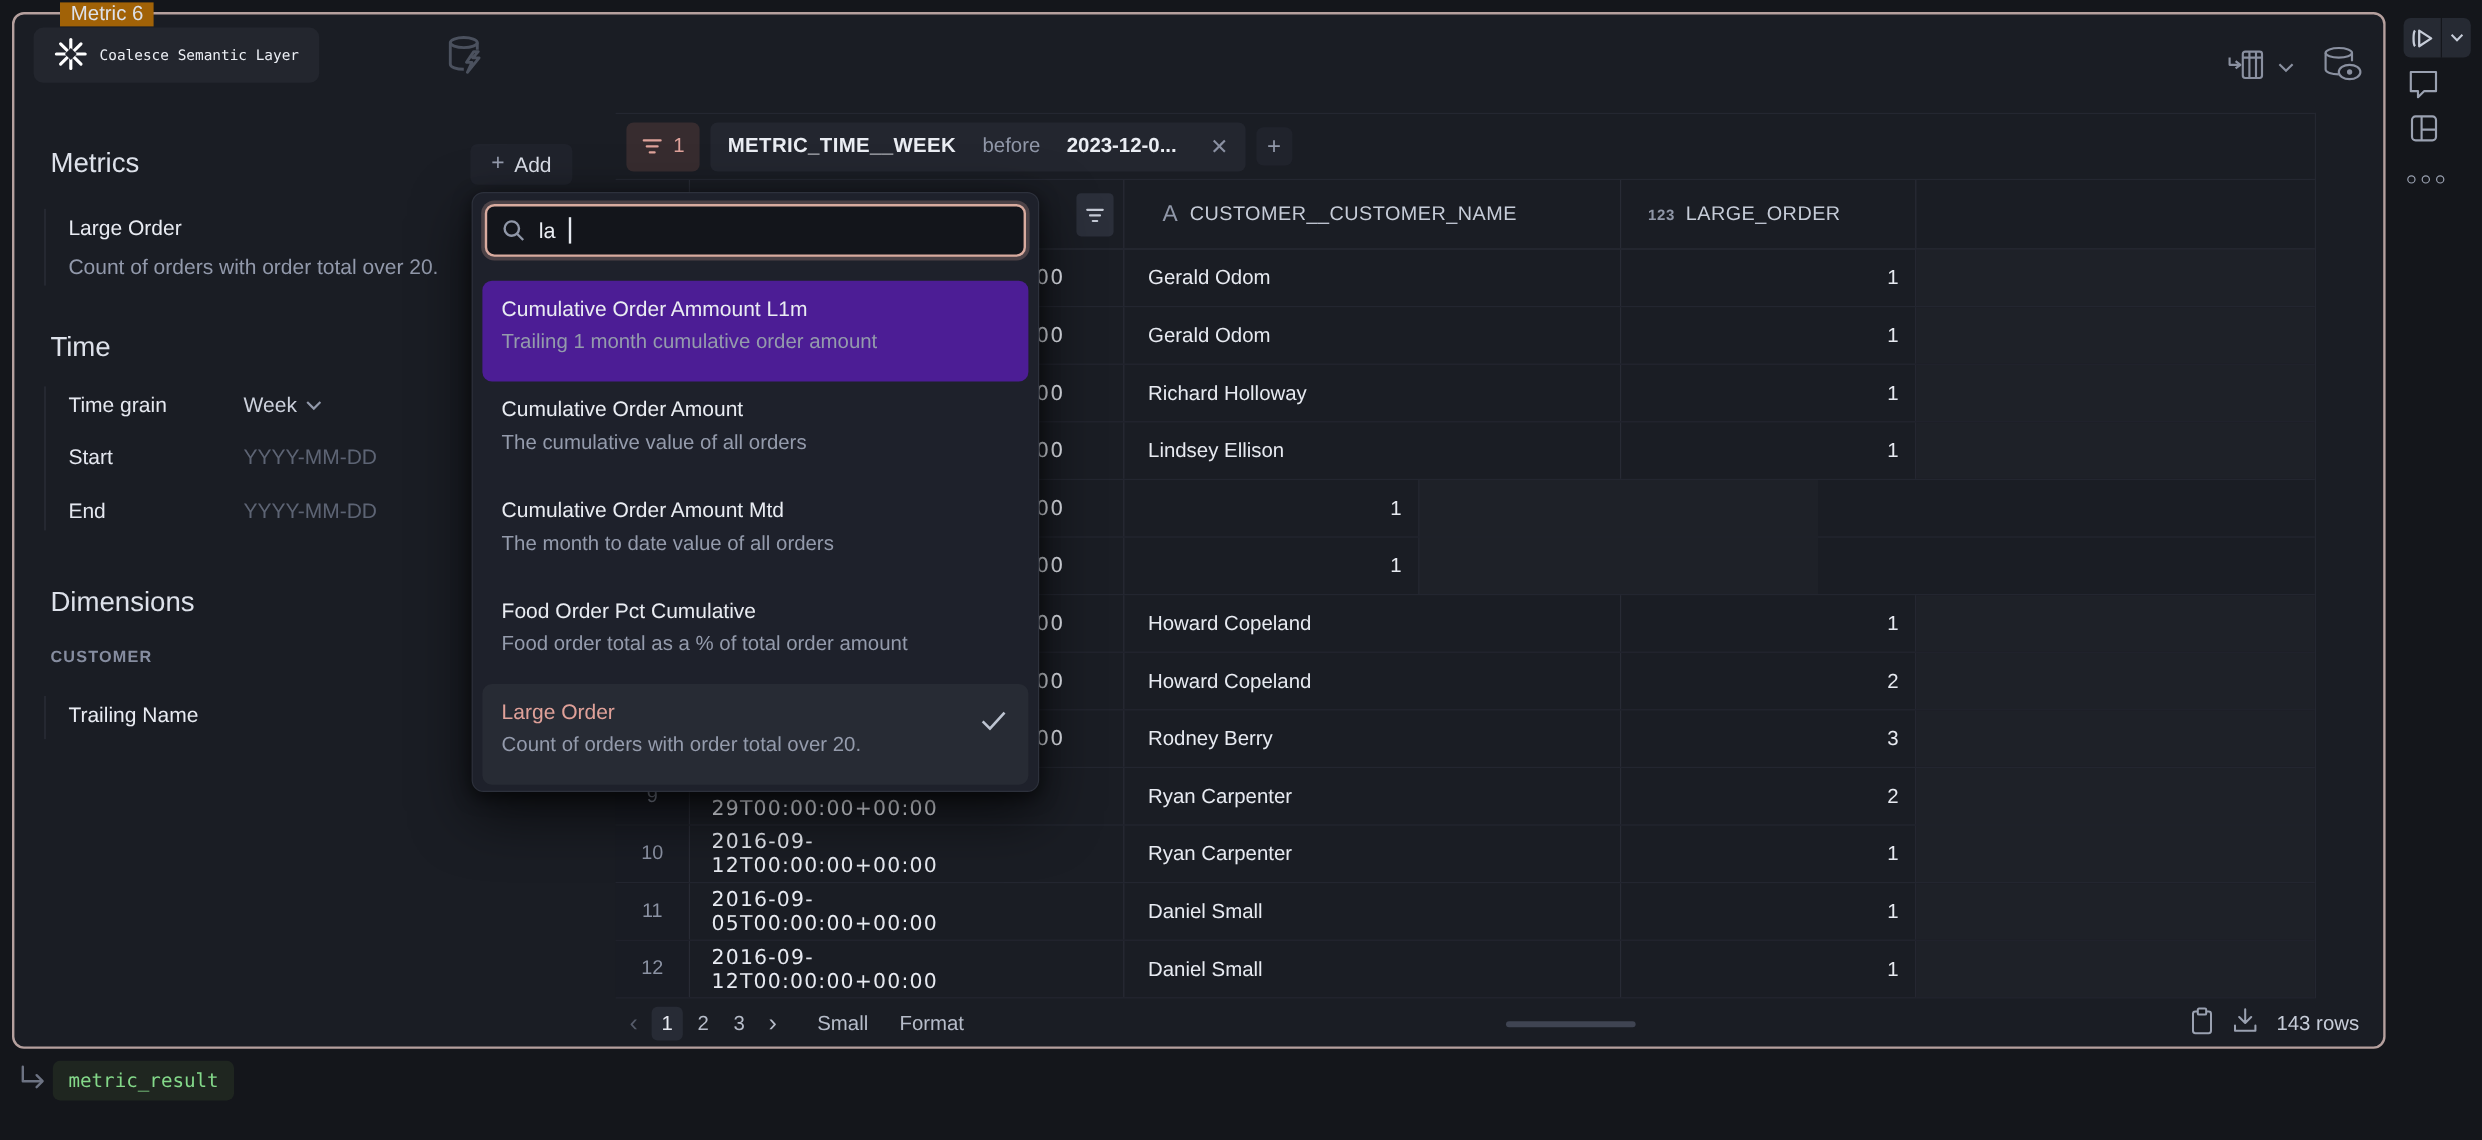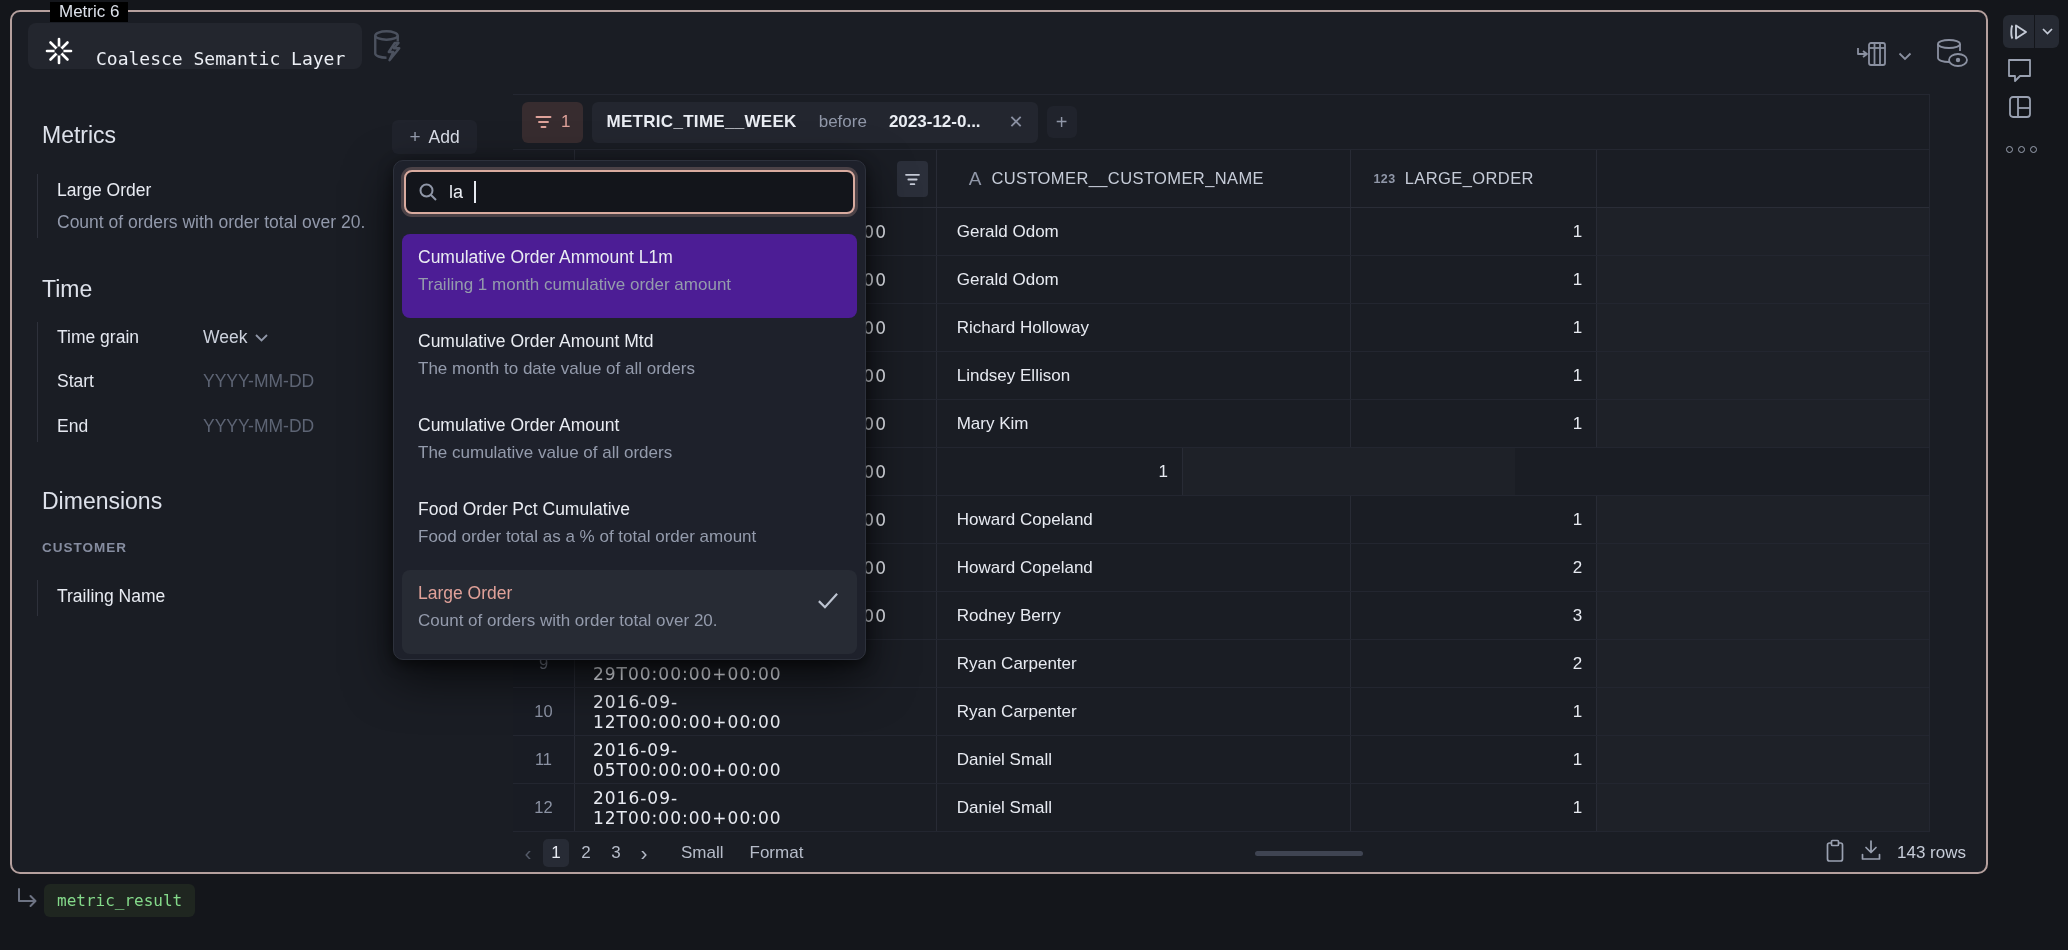--- a/index.html
+++ b/index.html
@@ -1,21 +1,21 @@
 <!DOCTYPE html>
 <html><head>
 <meta charset="utf-8">
 <style>
   html,body{margin:0;padding:0}
   body{width:2068px;height:950px;background:#14161b;font-family:"Liberation Sans",sans-serif;color:#e7eaf1;position:relative;overflow:hidden}
   
   .panel{position:absolute;left:10px;top:10px;width:1978px;height:864px;border:2px solid #b5a09e;border-radius:10px;background:#1a1d24;box-sizing:border-box;z-index:1}
-  .legend{position:absolute;left:38px;top:0;transform:translateY(-50%);background:#000000;padding:0 9px;font-size:17px;color:#dde1ea;z-index:3}
-  
-  .app-chip{position:absolute;left:28px;top:23px;height:46px;background:#23262e;border-radius:8px;display:flex;align-items:flex-end;gap:23px;padding:0 17px;font-family:"DejaVu Sans Mono",monospace;font-size:18px;color:#eceff5;z-index:2}
+  .legend{position:absolute;left:38px;top:0;transform:translateY(-50%);background:#a16207;padding:0 9px;font-size:17px;color:#dde1ea;z-index:3}
+  
+  .app-chip{position:absolute;left:28px;top:23px;height:46px;background:#23262e;border-radius:8px;display:flex;align-items:center;gap:10px;padding:0 17px;font-family:"DejaVu Sans Mono",monospace;font-size:12px;color:#eceff5;z-index:2}
   .edit-icon{position:absolute;left:370px;top:28px;z-index:2}
   .top-icons{position:absolute;left:1856px;top:38px;display:flex;align-items:center;gap:10px;z-index:2;color:#8a90a0}
   
   .h1{position:absolute;font-size:23px;color:#dde1ea;z-index:2}
   .ind-line{position:absolute;width:1px;background:#2e313b;z-index:2}
   .item-name{position:absolute;font-size:17.5px;color:#e8ebf2;z-index:2;white-space:nowrap}
   .item-desc{position:absolute;font-size:17.5px;color:#9299ab;z-index:2;white-space:nowrap}
   .t-label{position:absolute;font-size:17.5px;color:#e4e7ef;z-index:2}
   .t-value{position:absolute;font-size:17.5px;color:#ccd1dc;z-index:2;display:flex;align-items:center;gap:8px;cursor:pointer}
   .t-ph{position:absolute;font-size:17.5px;color:#5d6474;z-index:2}
@@ -246,21 +246,20 @@
       <div class="cell c2 bdr td-cust">Lindsey Ellison</div>
       <div class="cell c3 bdr td-val">1</div>
       <div class="cell c4 td-empty"></div>
     </div>
   <div class="trow">
       <div class="cell c0 bdr td-num">4</div>
       <div class="cell c1 bdr td-date">
         <span></span>
         <span class="tail">00</span>
       </div>
-      <div class="cell c2 bdr td-cust">Mary Kim</div>
       <div class="cell c3 bdr td-val">1</div>
       <div class="cell c4 td-empty"></div>
     </div>
   <div class="trow">
       <div class="cell c0 bdr td-num">5</div>
       <div class="cell c1 bdr td-date">
         <span></span>
         <span class="tail">00</span>
       </div>
       <div class="cell c3 bdr td-val">1</div>
@@ -346,26 +345,26 @@
     </svg>
     <span class="q">la</span>
     <span class="caret"></span>
   </div>
   <div class="dlist">
     <div class="ditem hl">
       <div class="ti">Cumulative Order Ammount L1m</div>
       <div class="de">Trailing 1 month cumulative order amount</div>
     </div>
     <div class="ditem">
+      <div class="ti">Cumulative Order Amount</div>
+      <div class="de">The cumulative value of all orders</div>
+    </div>
+    <div class="ditem">
       <div class="ti">Cumulative Order Amount Mtd</div>
       <div class="de">The month to date value of all orders</div>
-    </div>
-    <div class="ditem">
-      <div class="ti">Cumulative Order Amount</div>
-      <div class="de">The cumulative value of all orders</div>
     </div>
     <div class="ditem">
       <div class="ti">Food Order Pct Cumulative</div>
       <div class="de">Food order total as a % of total order amount</div>
     </div>
     <div class="ditem sel">
       <div class="ti">Large Order</div>
       <div class="de">Count of orders with order total over 20.</div>
       <span class="chk">
         <svg width="22" height="17" viewBox="0 0 18 14" fill="none" stroke="currentColor" stroke-width="1.8">

